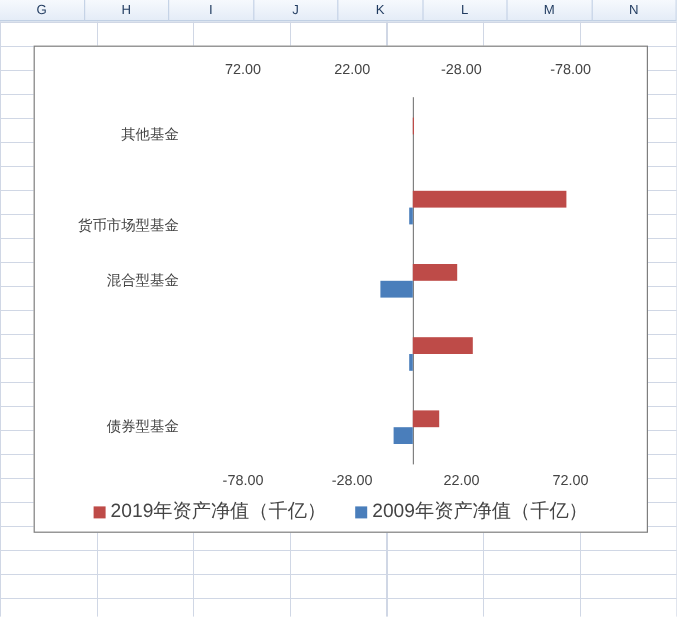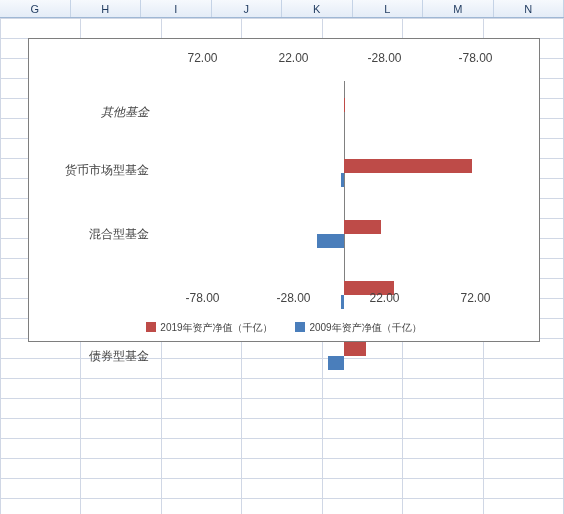--- a/index.html
+++ b/index.html
@@ -36,21 +36,21 @@
       repeating-linear-gradient(to right, #d0d7e5 0 1px, transparent 1px 80.5px),
       repeating-linear-gradient(to bottom, #d0d7e5 0 1px, transparent 1px 20px);
     background-color: #fff;
   }
   
   .chart {
     position: absolute;
     left: 28px;
     top: 38px;
     width: 512px;
-    height: 304px;
+    height: 406px;
     background: #fff;
     border: 1px solid #7e7e7e;
   }
   
   .plot {
     position: absolute;
     left: 128px;
     right: 18px;
     top: 42px;
     bottom: 56px;
@@ -97,21 +97,21 @@
     left: 128px; right: 18px;
     top: 12px;
     height: 16px;
   }
   
   .legend {
     position: absolute;
     left: 0; right: 0;
     bottom: 6px;
     text-align: center;
-    font-size: 10px;
+    font-size: 16px;
     color: #444;
   }
   .legend .item {
     display: inline-block;
     margin: 0 10px;
   }
   .legend .sw {
     display: inline-block;
     width: 10px; height: 10px;
     margin-right: 4px;
@@ -138,23 +138,23 @@
 
 <div class="chart">
   <div class="xaxis-top" id="xaxis-top">
       <div class="xtick" style="left: 45.5px;">72.00</div>
       <div class="xtick" style="left: 136.5px;">22.00</div>
       <div class="xtick" style="left: 227.5px;">-28.00</div>
       <div class="xtick" style="left: 318.5px;">-78.00</div>
     </div>
   <div class="plot" id="plot">
       <div class="zeroline" style="left: 187.46px;"></div>
-      <div class="catlabel" style="top: 30.6px; font-style: italic;">其他基金</div>
+      <div class="catlabel" style="top: 30.6px;">其他基金</div>
       <div class="bar red" style="left: 187.46px; width: 1px; top: 16.6px; height: 14px;"></div>
-      <div class="catlabel" style="top: 89px;">货币市场型基金</div>
+      <div class="catlabel" style="top: 107px;">货币市场型基金</div>
       <div class="bar red" style="left: 187.46px; width: 127.4px; top: 77.8px; height: 14px;"></div>
       <div class="bar blue" style="left: 183.82px; width: 3.64px; top: 91.8px; height: 14px;"></div>
       <div class="catlabel" style="top: 153px;">混合型基金</div>
       <div class="bar red" style="left: 187.46px; width: 36.4px; top: 139px; height: 14px;"></div>
       <div class="bar blue" style="left: 160.16px; width: 27.3px; top: 153px; height: 14px;"></div>
       <div class="bar red" style="left: 187.46px; width: 49.14px; top: 200.2px; height: 14px;"></div>
       <div class="bar blue" style="left: 183.82px; width: 3.64px; top: 214.2px; height: 14px;"></div>
       <div class="catlabel" style="top: 275.4px;">债券型基金</div>
       <div class="bar red" style="left: 187.46px; width: 21.84px; top: 261.4px; height: 14px;"></div>
       <div class="bar blue" style="left: 171.08px; width: 16.38px; top: 275.4px; height: 14px;"></div>

